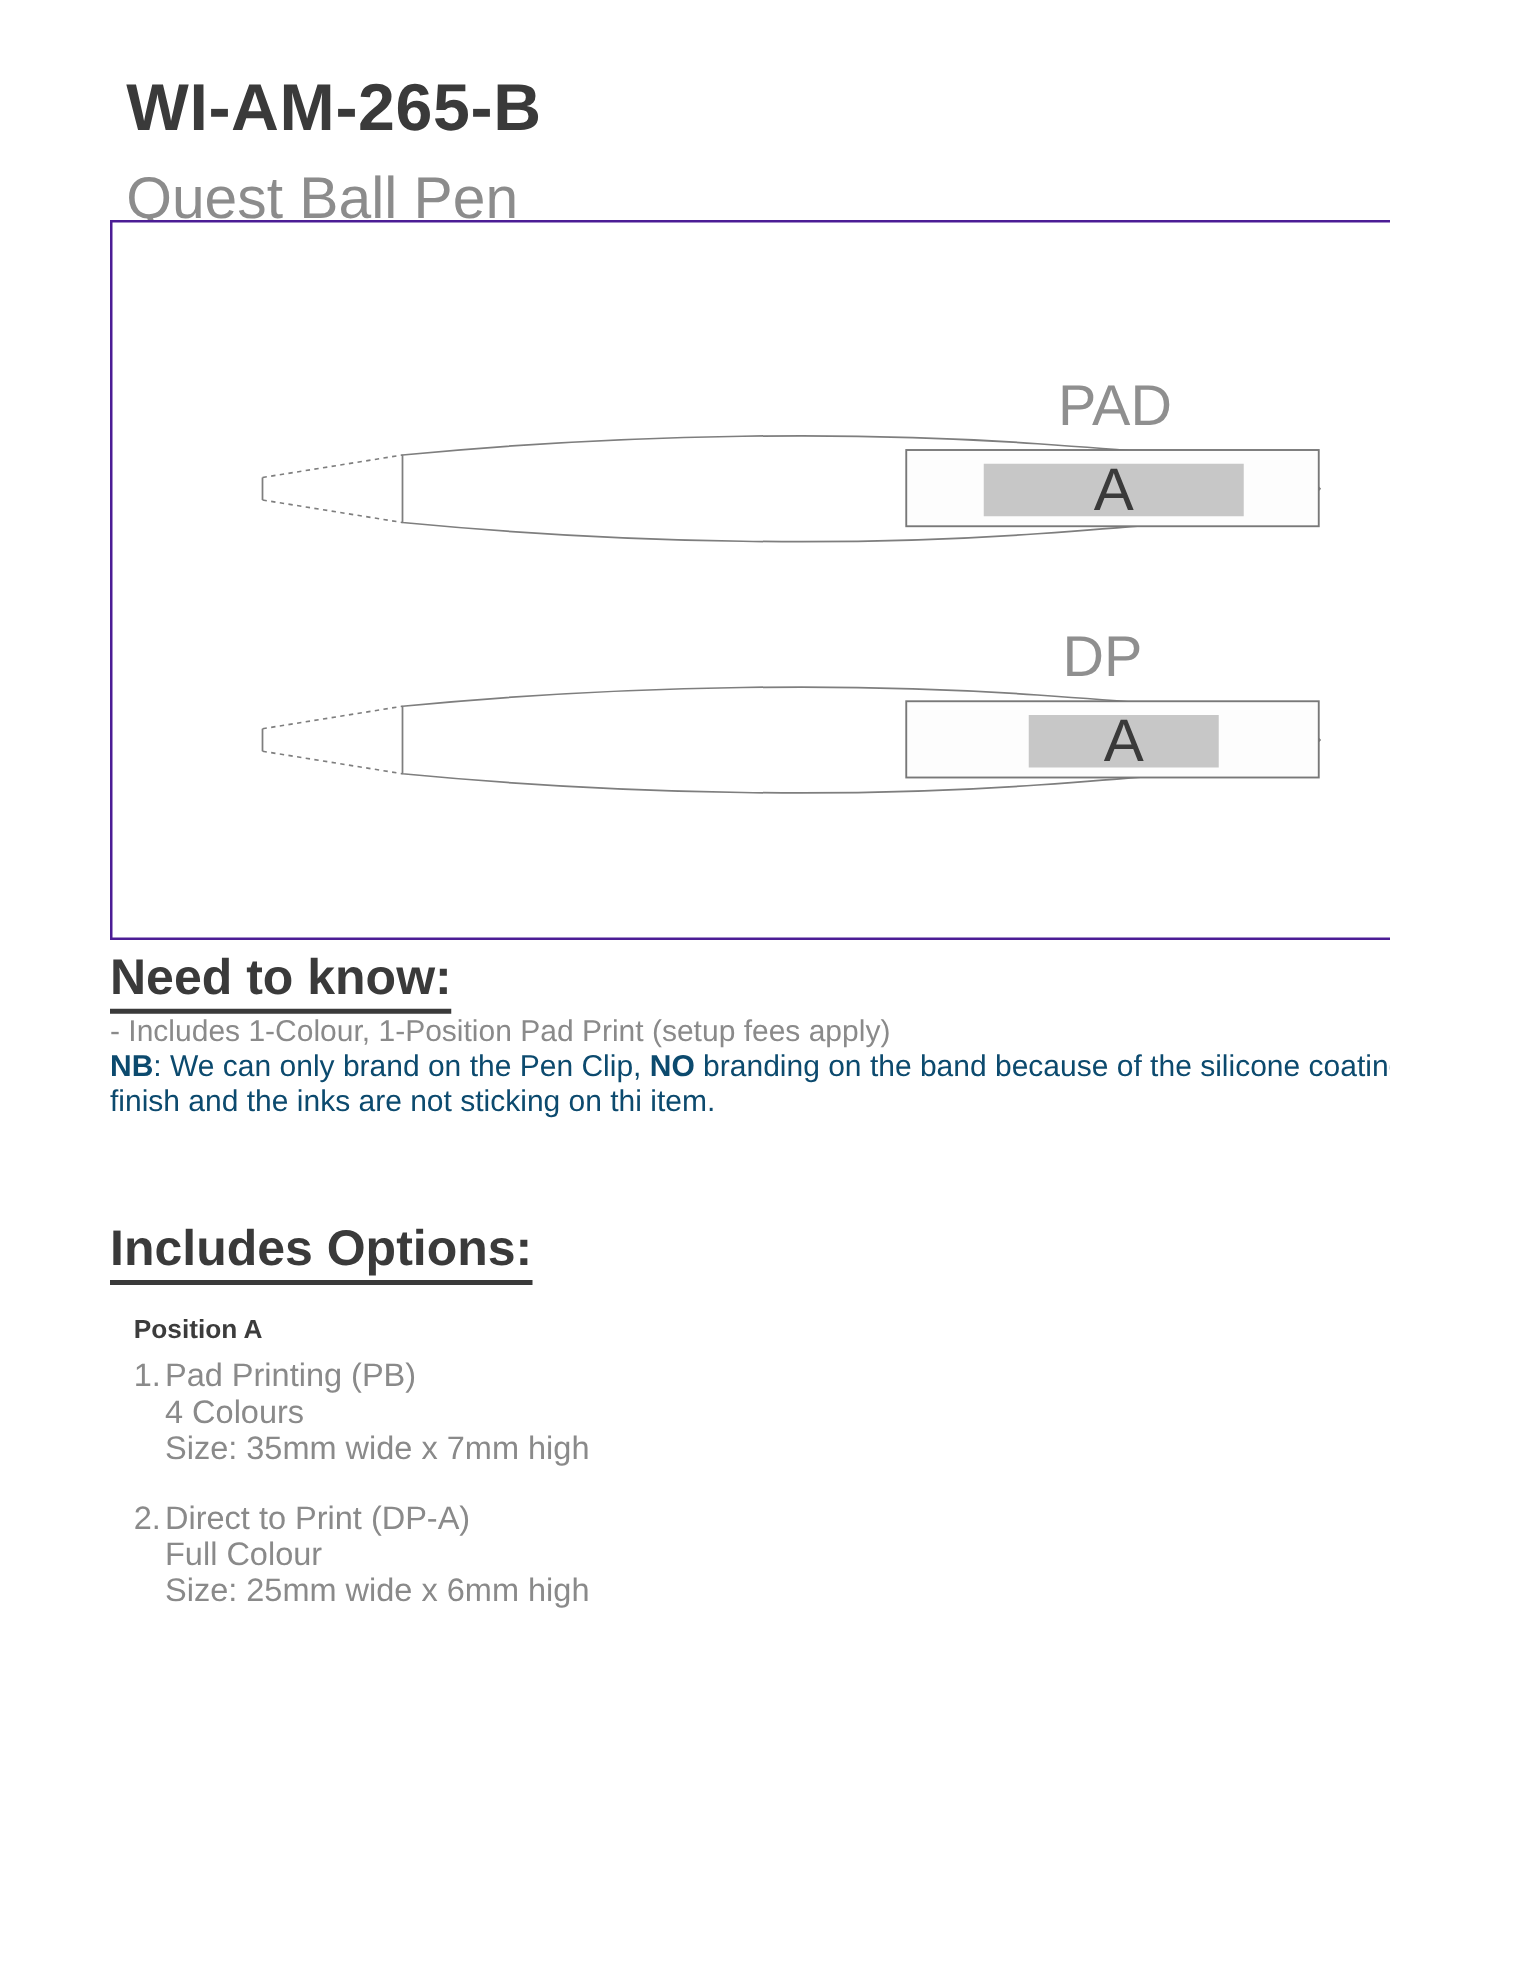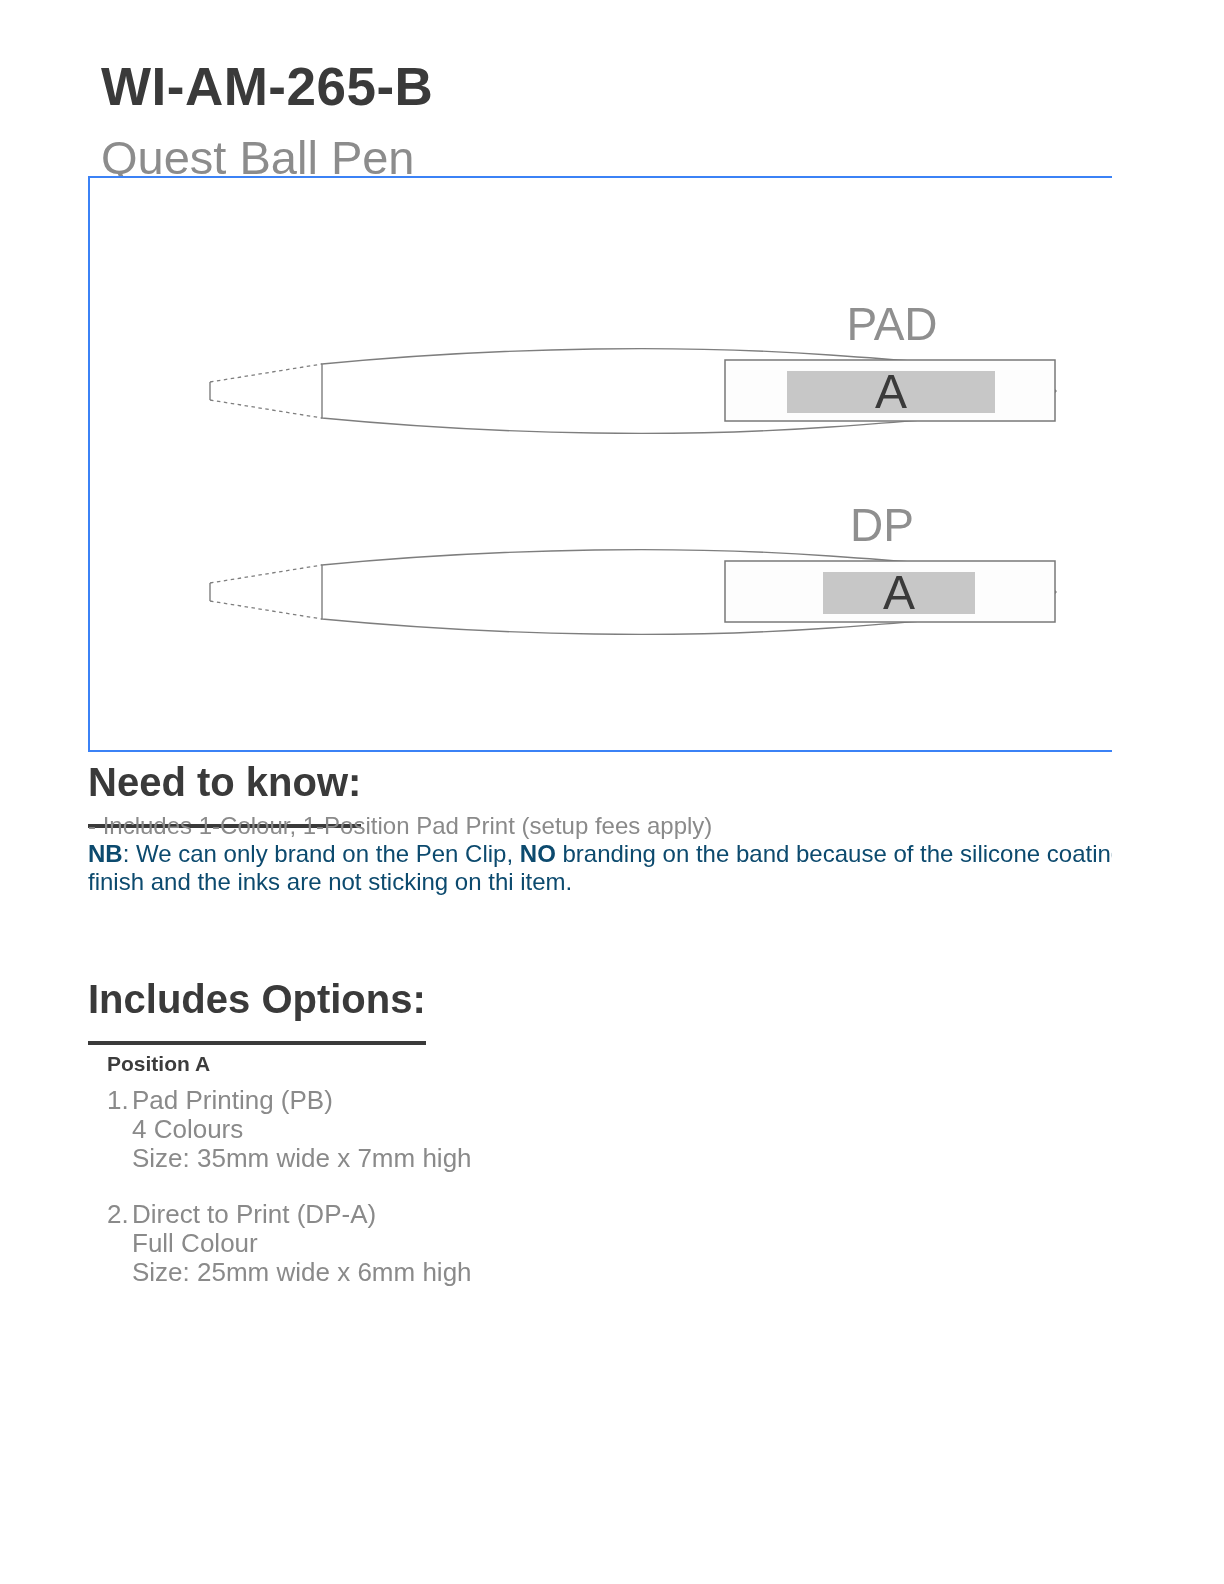--- a/index.html
+++ b/index.html
@@ -19,29 +19,29 @@
   }
   #product-name{
     left:101px;top:114px;
     font-size:47px;font-weight:normal;color:#8c8c8c;
     line-height:1.1;
     margin-top:18px;
   }
   #diagram-box{
     left:88px;top:176px;
     width:1067px;height:572px;
-    border:2px solid #3b82f6;
+    border:2px solid #4c1d95;
     background:#ffffff;
   }
   #diagram-box svg{display:block;}
   .section-heading{
     font-size:40px;font-weight:bold;color:#3a3a3a;
     display:inline-block;
     border-bottom:4px solid #3a3a3a;
-    padding-bottom:21px;
+    padding-bottom:4px;
     line-height:1.05;
   }
   #need-heading-wrap{left:88px;top:761px;}
   #branding-heading-wrap{left:88px;top:978px;}
   #need-note{
     left:88px;top:812px;width:1052px;
     font-size:24px;line-height:28px;color:#8a8a8a;
   }
   .red-text{color:#0c4a6e;text-align:right;}
   .bold{font-weight:bold;}

